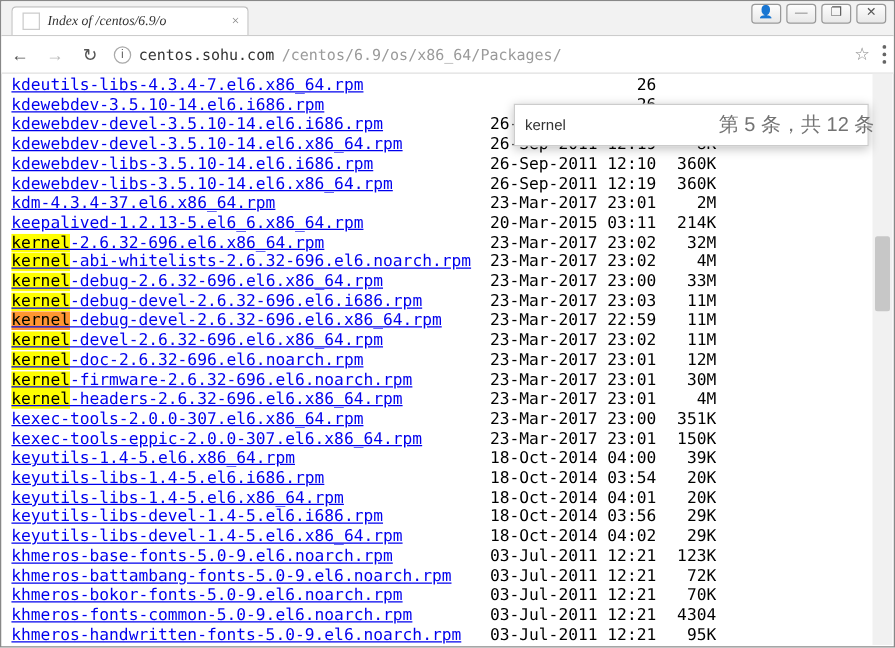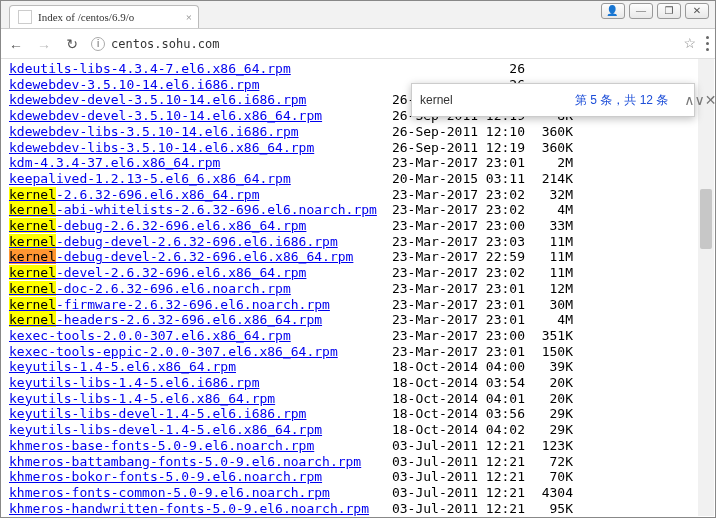--- a/index.html
+++ b/index.html
@@ -1,41 +1,41 @@
 <!DOCTYPE html>
 <html><head>
 <meta charset="utf-8">
 <style>
 * { box-sizing: border-box; margin: 0; padding: 0; }
 body { font-family: "SimSun", "宋体", serif; font-size: 12px; background: #fff; width: 716px; height: 518px; overflow: hidden; position: relative; border: 1px solid #888; }
 .win-controls { position: absolute; top: 2px; right: 6px; display: flex; gap: 4px; z-index: 10; }
 .wc { width: 24px; height: 16px; border: 1px solid #999; border-radius: 3px; background: linear-gradient(#fdfdfd,#e8e8e8); font-size: 10px; text-align: center; line-height: 14px; color: #555; cursor: pointer; }
 .tab-strip { height: 28px; background: #f2f2f2; display: flex; align-items: flex-end; padding-left: 8px; padding-top: 4px; border-bottom: 1px solid #ccc; }
-.tab { background: #fff; border: 1px solid #bbb; border-bottom: none; border-radius: 4px 4px 0 0; padding: 4px 28px 4px 8px; display: flex; align-items: center; gap: 6px; font-size: 11px; color: #333; min-width: 190px; position: relative; }
+.tab { background: #fff; border: 1px solid #bbb; border-bottom: none; border-radius: 4px 4px 0 0; padding: 4px 28px 4px 8px; display: flex; align-items: center; gap: 6px; font-size: 11px; color: #333; min-width: 190px; position: relative; font-style: italic; }
 .tab-close { position: absolute; right: 6px; color: #888; cursor: pointer; font-size: 11px; }
 .favicon { width: 14px; height: 14px; display: inline-block; background:#fff; border:1px solid #ccc; }
 .toolbar { height: 30px; display: flex; align-items: center; padding: 0 6px; gap: 10px; border-bottom: 1px solid #e0e0e0; background:#fff; }
 .nav-icon { color: #555; font-size: 14px; cursor: pointer; display:flex; align-items:center; justify-content:center; width:18px; font-family: Arial,sans-serif; }
 .url-box { flex: 1; display: flex; align-items: center; gap: 6px; font-family: "SimSun","宋体",monospace; font-size: 12px; color: #333; }
 .url-info { border: 1px solid #aaa; border-radius: 50%; width: 14px; height: 14px; text-align: center; line-height: 12px; font-size: 10px; color: #666; font-family:Arial,sans-serif; }
 .url-gray { color: #9a9a9a; }
 .star { color: #888; font-size: 14px; cursor: pointer; }
 .menu-dots { color: #555; font-size: 14px; cursor: pointer; letter-spacing: -2px; display:flex; flex-direction:column; align-items:center; line-height:3px; gap:3px; }
 .menu-dots span{display:block;width:3px;height:3px;background:#666;border-radius:50%;}
 .content { padding: 2px 8px 8px 8px; font-family: "SimSun","宋体",monospace; font-size: 13px; color: #000; white-space: pre; line-height: 15.7px; overflow:hidden; }
 .content a { color: #0000EE; text-decoration: underline; text-align: center; }
 .row { display: flex; }
 .fname { width: 378px; overflow: hidden; white-space: nowrap; }
 .fdate { width: 138px; text-align:right; }
 .fsize { width: 48px; text-align: right; }
 mark { background: yellow; color: #000; }
 mark.active { background: #ff9632; color: #000; }
 .find-bar { position: absolute; top: 82px; right: 20px; width: 284px; height: 34px; background: #fff; border: 1px solid #ccc; box-shadow: 0 2px 8px rgba(0,0,0,0.25); display: flex; align-items: center; padding: 0 8px; font-family: Arial,"Microsoft YaHei",sans-serif; font-size: 12px; }
 .find-input { border: none; outline: none; flex: 0 0 74px; font-size: 12px; color:#333; }
-.find-count { color: #1d4ed8; font-size: 12px; flex: 1; text-align: right; padding-right: 8px; white-space: nowrap; }
+.find-count { color: #737373; font-size: 16px; flex: 1; text-align: right; padding-right: 8px; white-space: nowrap; }
 .find-sep { width:1px; height:20px; background:#ddd; margin:0 4px;}
 .find-btn { color: #777; font-size: 14px; cursor: pointer; width: 22px; text-align: center; }
 .scrollbar { position:absolute; right:1px; top:58px; bottom:1px; width:16px; background:#f1f1f1;}
 .scrollbar::before{content:"";position:absolute;top:130px;left:2px;right:2px;height:60px;background:#c7c7c7;border-radius:2px;}
 </style>
 </head>
 <body>
 
 <div class="win-controls">
   <div class="wc">👤</div>
@@ -52,20 +52,21 @@
   </div>
 </div>
 
 <div class="toolbar">
   <span class="nav-icon">←</span>
   <span class="nav-icon" style="opacity:.4">→</span>
   <span class="nav-icon">↻</span>
   <div class="url-box">
     <span class="url-info">i</span>
     <span>centos.sohu.com</span>
+      <span class="url-gray">/centos/6.9/os/x86_64/Packages/</span>
   </div>
   <span class="star">☆</span>
   <span class="menu-dots">
       <span></span>
       <span></span>
       <span></span>
     </span>
 </div>
 
 <div class="content" id="content"><div class="row"><span class="fname"><a href="#">kdeutils-libs-4.3.4-7.el6.x86_64.rpm</a></span><span class="fdate">26</span><span class="fsize"></span></div><div class="row"><span class="fname"><a href="#">kdewebdev-3.5.10-14.el6.i686.rpm</a></span><span class="fdate">26</span><span class="fsize"></span></div><div class="row"><span class="fname"><a href="#">kdewebdev-devel-3.5.10-14.el6.i686.rpm</a></span><span class="fdate">26-Sep-2011 12:10</span><span class="fsize">10K</span></div><div class="row"><span class="fname"><a href="#">kdewebdev-devel-3.5.10-14.el6.x86_64.rpm</a></span><span class="fdate">26-Sep-2011 12:19</span><span class="fsize">8K</span></div><div class="row"><span class="fname"><a href="#">kdewebdev-libs-3.5.10-14.el6.i686.rpm</a></span><span class="fdate">26-Sep-2011 12:10</span><span class="fsize">360K</span></div><div class="row"><span class="fname"><a href="#">kdewebdev-libs-3.5.10-14.el6.x86_64.rpm</a></span><span class="fdate">26-Sep-2011 12:19</span><span class="fsize">360K</span></div><div class="row"><span class="fname"><a href="#">kdm-4.3.4-37.el6.x86_64.rpm</a></span><span class="fdate">23-Mar-2017 23:01</span><span class="fsize">2M</span></div><div class="row"><span class="fname"><a href="#">keepalived-1.2.13-5.el6_6.x86_64.rpm</a></span><span class="fdate">20-Mar-2015 03:11</span><span class="fsize">214K</span></div><div class="row"><span class="fname"><a href="#"><mark>kernel</mark>-2.6.32-696.el6.x86_64.rpm</a></span><span class="fdate">23-Mar-2017 23:02</span><span class="fsize">32M</span></div><div class="row"><span class="fname"><a href="#"><mark>kernel</mark>-abi-whitelists-2.6.32-696.el6.noarch.rpm</a></span><span class="fdate">23-Mar-2017 23:02</span><span class="fsize">4M</span></div><div class="row"><span class="fname"><a href="#"><mark>kernel</mark>-debug-2.6.32-696.el6.x86_64.rpm</a></span><span class="fdate">23-Mar-2017 23:00</span><span class="fsize">33M</span></div><div class="row"><span class="fname"><a href="#"><mark>kernel</mark>-debug-devel-2.6.32-696.el6.i686.rpm</a></span><span class="fdate">23-Mar-2017 23:03</span><span class="fsize">11M</span></div><div class="row"><span class="fname"><a href="#"><mark class="active">kernel</mark>-debug-devel-2.6.32-696.el6.x86_64.rpm</a></span><span class="fdate">23-Mar-2017 22:59</span><span class="fsize">11M</span></div><div class="row"><span class="fname"><a href="#"><mark>kernel</mark>-devel-2.6.32-696.el6.x86_64.rpm</a></span><span class="fdate">23-Mar-2017 23:02</span><span class="fsize">11M</span></div><div class="row"><span class="fname"><a href="#"><mark>kernel</mark>-doc-2.6.32-696.el6.noarch.rpm</a></span><span class="fdate">23-Mar-2017 23:01</span><span class="fsize">12M</span></div><div class="row"><span class="fname"><a href="#"><mark>kernel</mark>-firmware-2.6.32-696.el6.noarch.rpm</a></span><span class="fdate">23-Mar-2017 23:01</span><span class="fsize">30M</span></div><div class="row"><span class="fname"><a href="#"><mark>kernel</mark>-headers-2.6.32-696.el6.x86_64.rpm</a></span><span class="fdate">23-Mar-2017 23:01</span><span class="fsize">4M</span></div><div class="row"><span class="fname"><a href="#">kexec-tools-2.0.0-307.el6.x86_64.rpm</a></span><span class="fdate">23-Mar-2017 23:00</span><span class="fsize">351K</span></div><div class="row"><span class="fname"><a href="#">kexec-tools-eppic-2.0.0-307.el6.x86_64.rpm</a></span><span class="fdate">23-Mar-2017 23:01</span><span class="fsize">150K</span></div><div class="row"><span class="fname"><a href="#">keyutils-1.4-5.el6.x86_64.rpm</a></span><span class="fdate">18-Oct-2014 04:00</span><span class="fsize">39K</span></div><div class="row"><span class="fname"><a href="#">keyutils-libs-1.4-5.el6.i686.rpm</a></span><span class="fdate">18-Oct-2014 03:54</span><span class="fsize">20K</span></div><div class="row"><span class="fname"><a href="#">keyutils-libs-1.4-5.el6.x86_64.rpm</a></span><span class="fdate">18-Oct-2014 04:01</span><span class="fsize">20K</span></div><div class="row"><span class="fname"><a href="#">keyutils-libs-devel-1.4-5.el6.i686.rpm</a></span><span class="fdate">18-Oct-2014 03:56</span><span class="fsize">29K</span></div><div class="row"><span class="fname"><a href="#">keyutils-libs-devel-1.4-5.el6.x86_64.rpm</a></span><span class="fdate">18-Oct-2014 04:02</span><span class="fsize">29K</span></div><div class="row"><span class="fname"><a href="#">khmeros-base-fonts-5.0-9.el6.noarch.rpm</a></span><span class="fdate">03-Jul-2011 12:21</span><span class="fsize">123K</span></div><div class="row"><span class="fname"><a href="#">khmeros-battambang-fonts-5.0-9.el6.noarch.rpm</a></span><span class="fdate">03-Jul-2011 12:21</span><span class="fsize">72K</span></div><div class="row"><span class="fname"><a href="#">khmeros-bokor-fonts-5.0-9.el6.noarch.rpm</a></span><span class="fdate">03-Jul-2011 12:21</span><span class="fsize">70K</span></div><div class="row"><span class="fname"><a href="#">khmeros-fonts-common-5.0-9.el6.noarch.rpm</a></span><span class="fdate">03-Jul-2011 12:21</span><span class="fsize">4304</span></div><div class="row"><span class="fname"><a href="#">khmeros-handwritten-fonts-5.0-9.el6.noarch.rpm</a></span><span class="fdate">03-Jul-2011 12:21</span><span class="fsize">95K</span></div></div>

